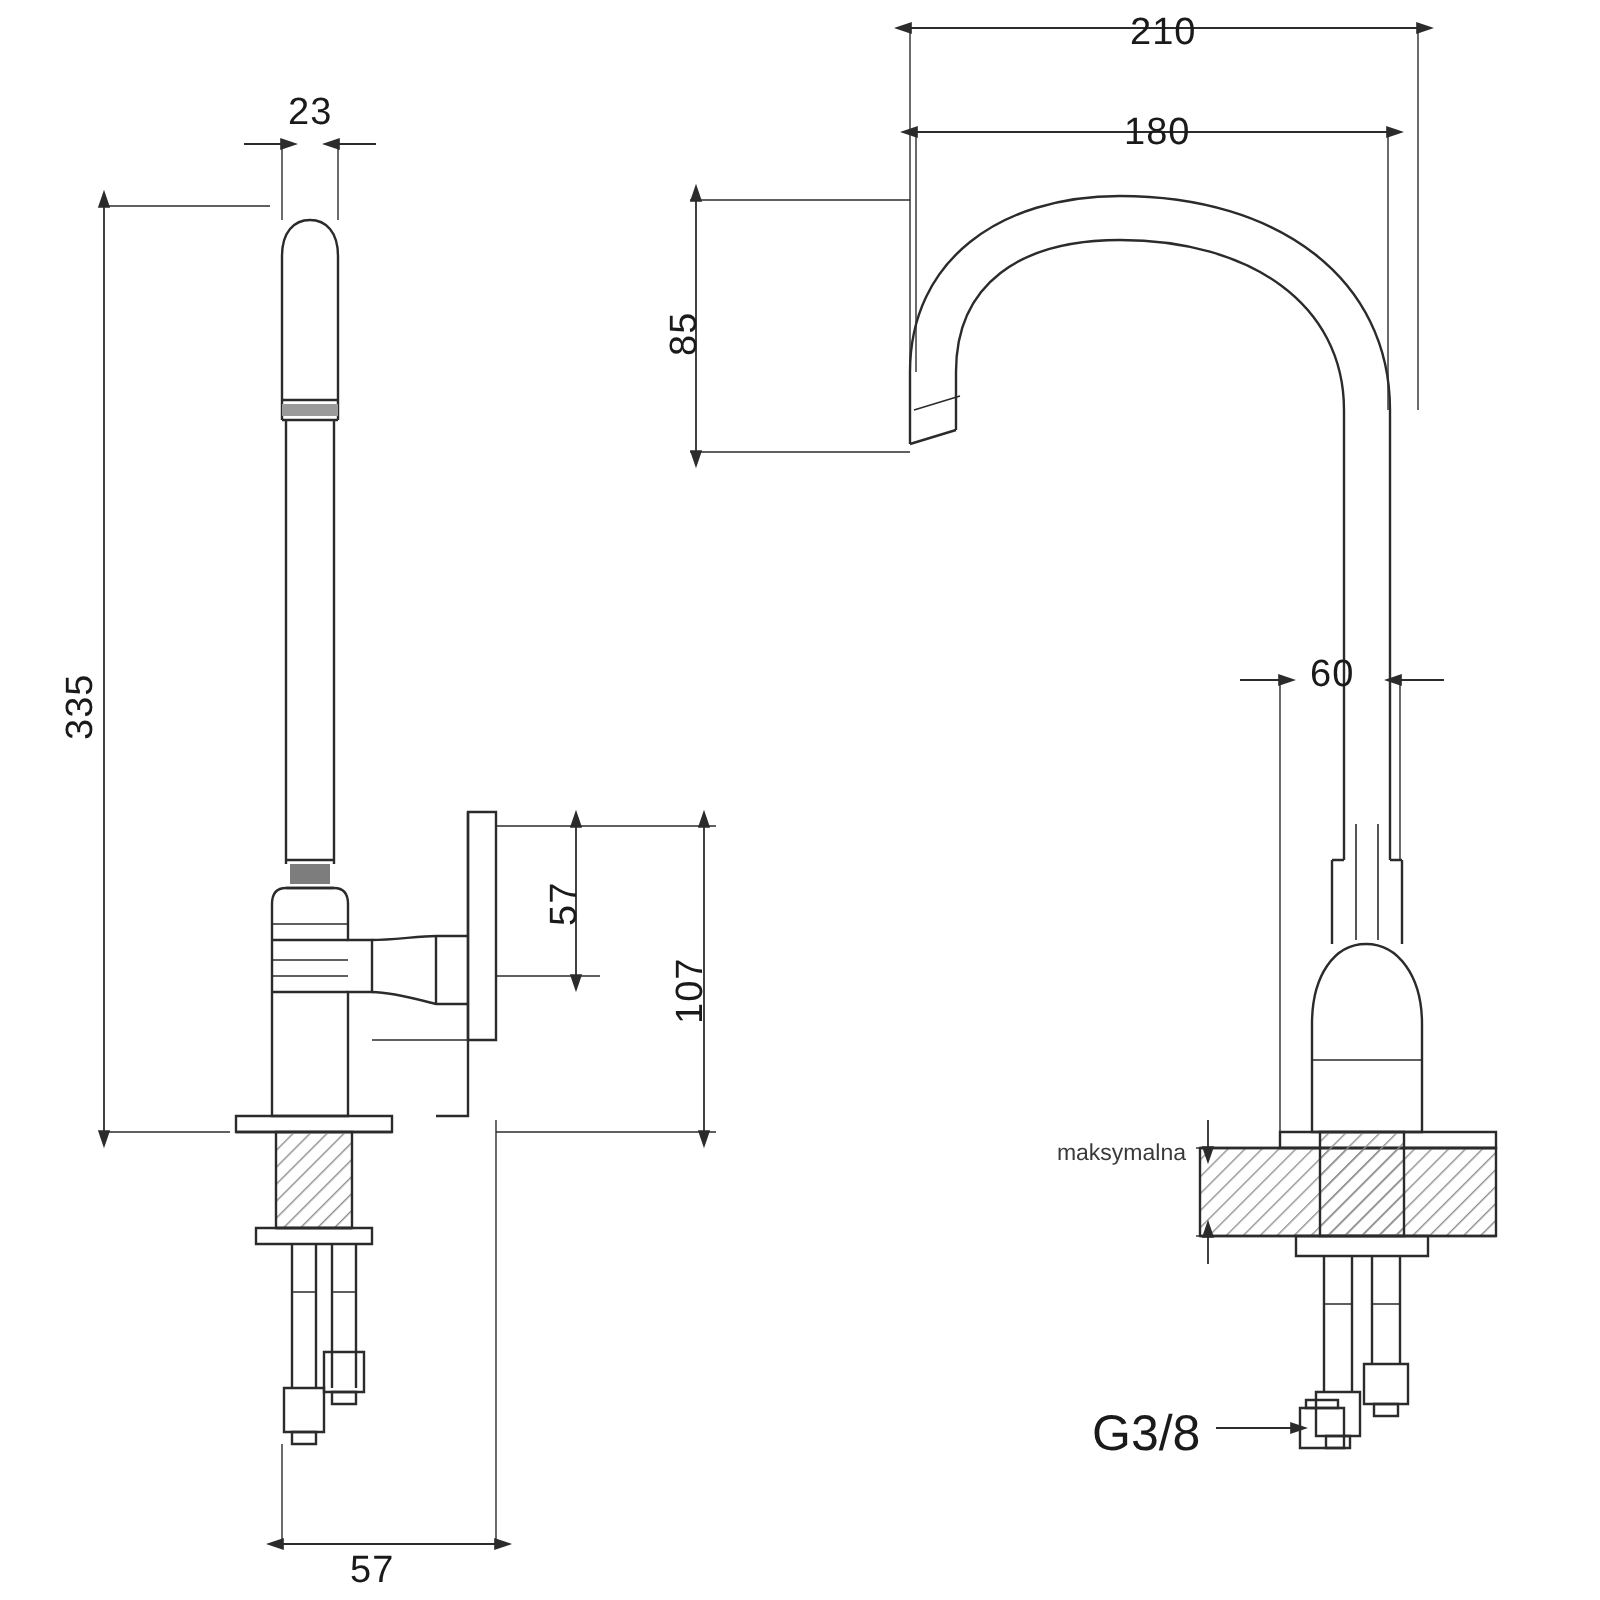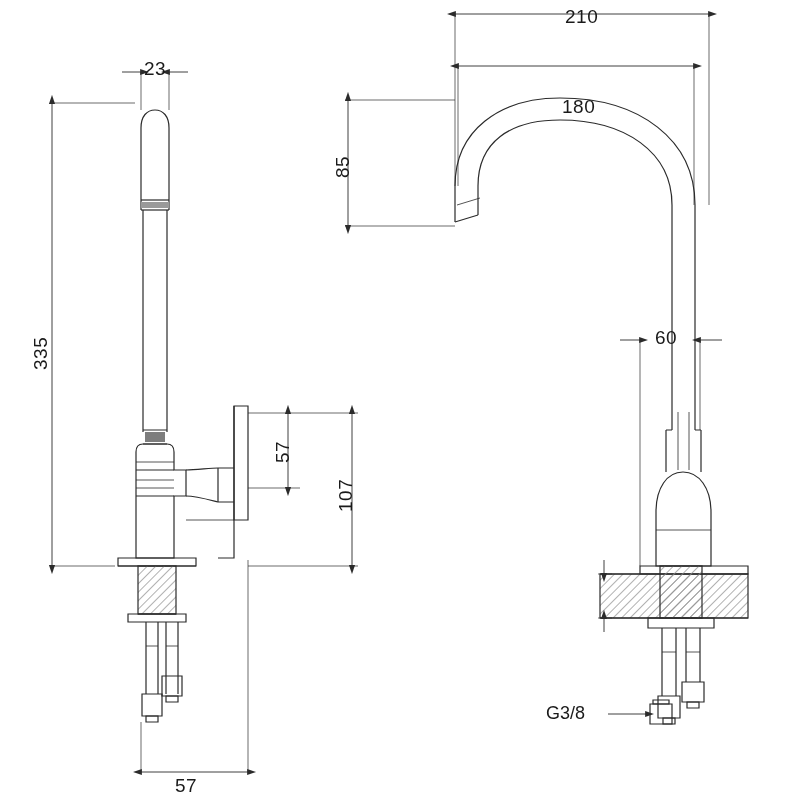--- a/index.html
+++ b/index.html
@@ -44,21 +44,21 @@
     font-family: "Liberation Sans", sans-serif;
     font-size: 11.5px;
     color: #3a3a3a;
     white-space: nowrap;
     line-height: 14px;
     text-align: right;
   }
   .thread-label {
     position: absolute;
     font-family: "Liberation Sans", sans-serif;
-    font-size: 18px;
+    font-size: 25px;
     color: #1a1a1a;
     white-space: nowrap;
   }
 </style>
 </head>
 <body>
 
 <div id="sheet">
 
   <svg class="drawing" viewBox="0 0 800 800">
@@ -228,36 +228,37 @@
         <path d="M604,618 L604,632" marker-start="url(#arrS)"></path>
       </g>
 
       <g stroke-width="0.9">
         <path d="M608,714 L646,714" marker-end="url(#arrE)"></path>
       </g>
 
     </g>
   </svg>
 
-  <div class="dim-label" style="left:144px; top:58px;">23</div>
+  <div class="dim-label" style="left:144px; top:46px;">23</div>
 
   <div class="dim-label vert" style="left:30px; top:370px;">335</div>
 
   <div class="dim-label" style="left:175px; top:775px;">57</div>
 
   <div class="dim-label vert" style="left:272px; top:463px;">57</div>
 
   <div class="dim-label vert" style="left:335px; top:512px;">107</div>
 
   <div class="dim-label" style="left:565px; top:6px;">210</div>
 
-  <div class="dim-label" style="left:562px; top:56px;margin-top:40px;">180</div>
+  <div class="dim-label" style="left:562px; top:56px;">180</div>
 
   <div class="dim-label vert" style="left:332px; top:178px;">85</div>
 
   <div class="dim-label" style="left:655px; top:327px;">60</div>
 
   <div class="note-label" style="left:393px; top:570px; width:200px;">
+    <div>maksymalna</div>
   </div>
 
   <div class="thread-label" style="left:546px; top:703px;">G3/8</div>
 
 </div>
 
 </body></html>

